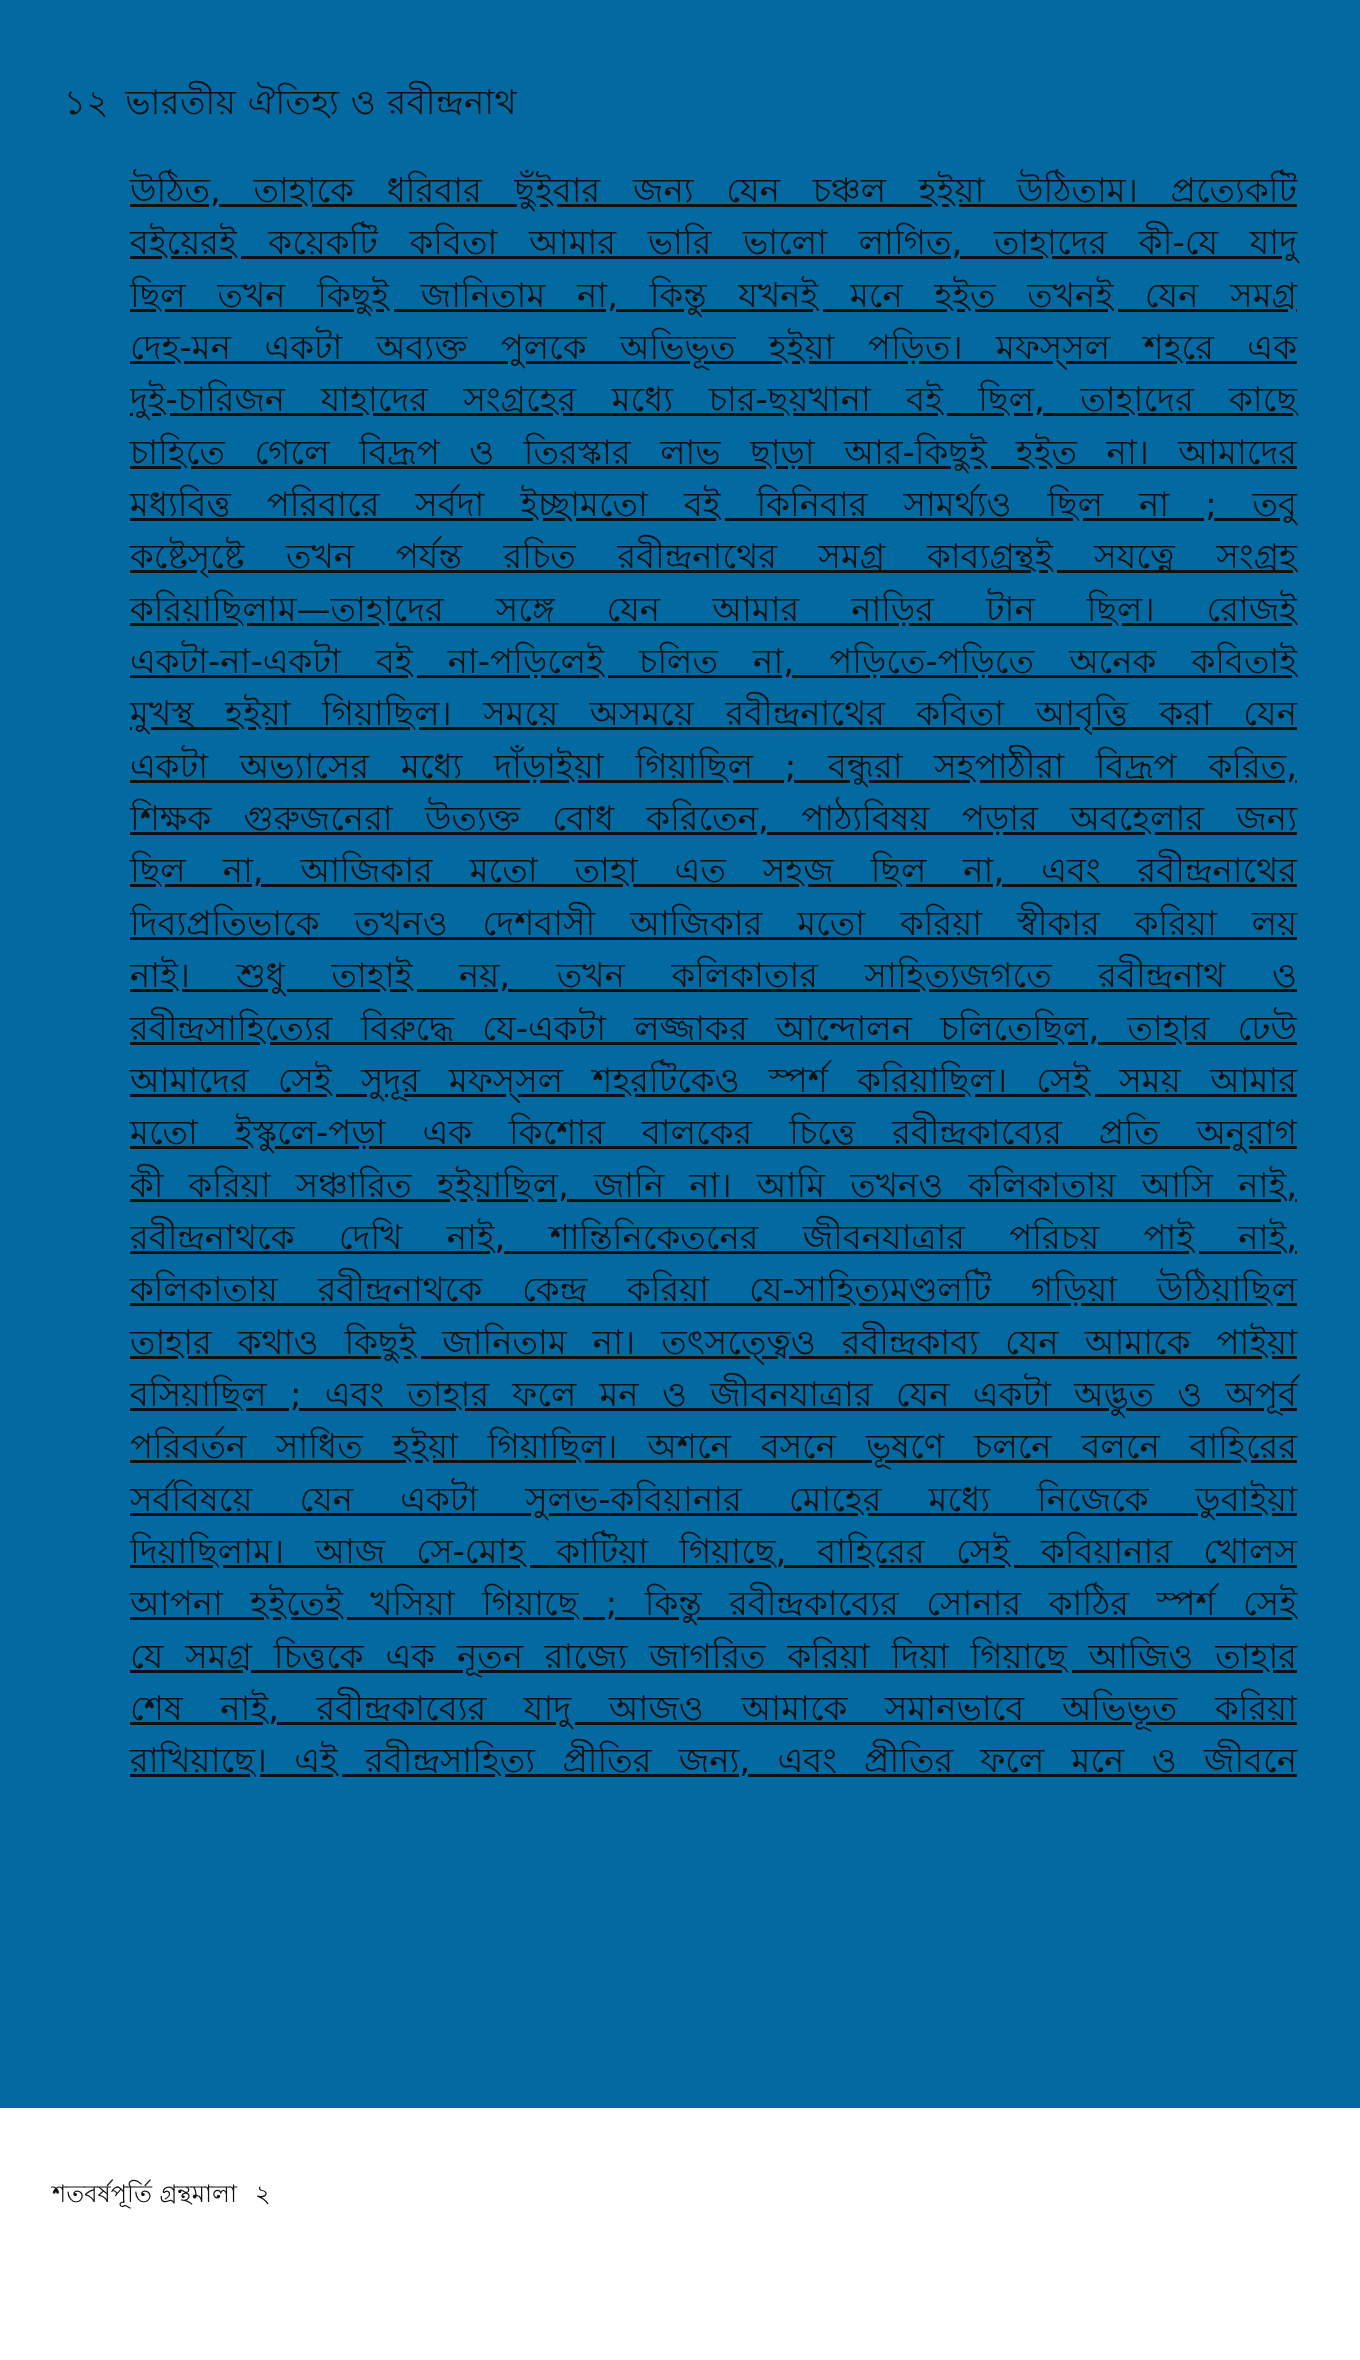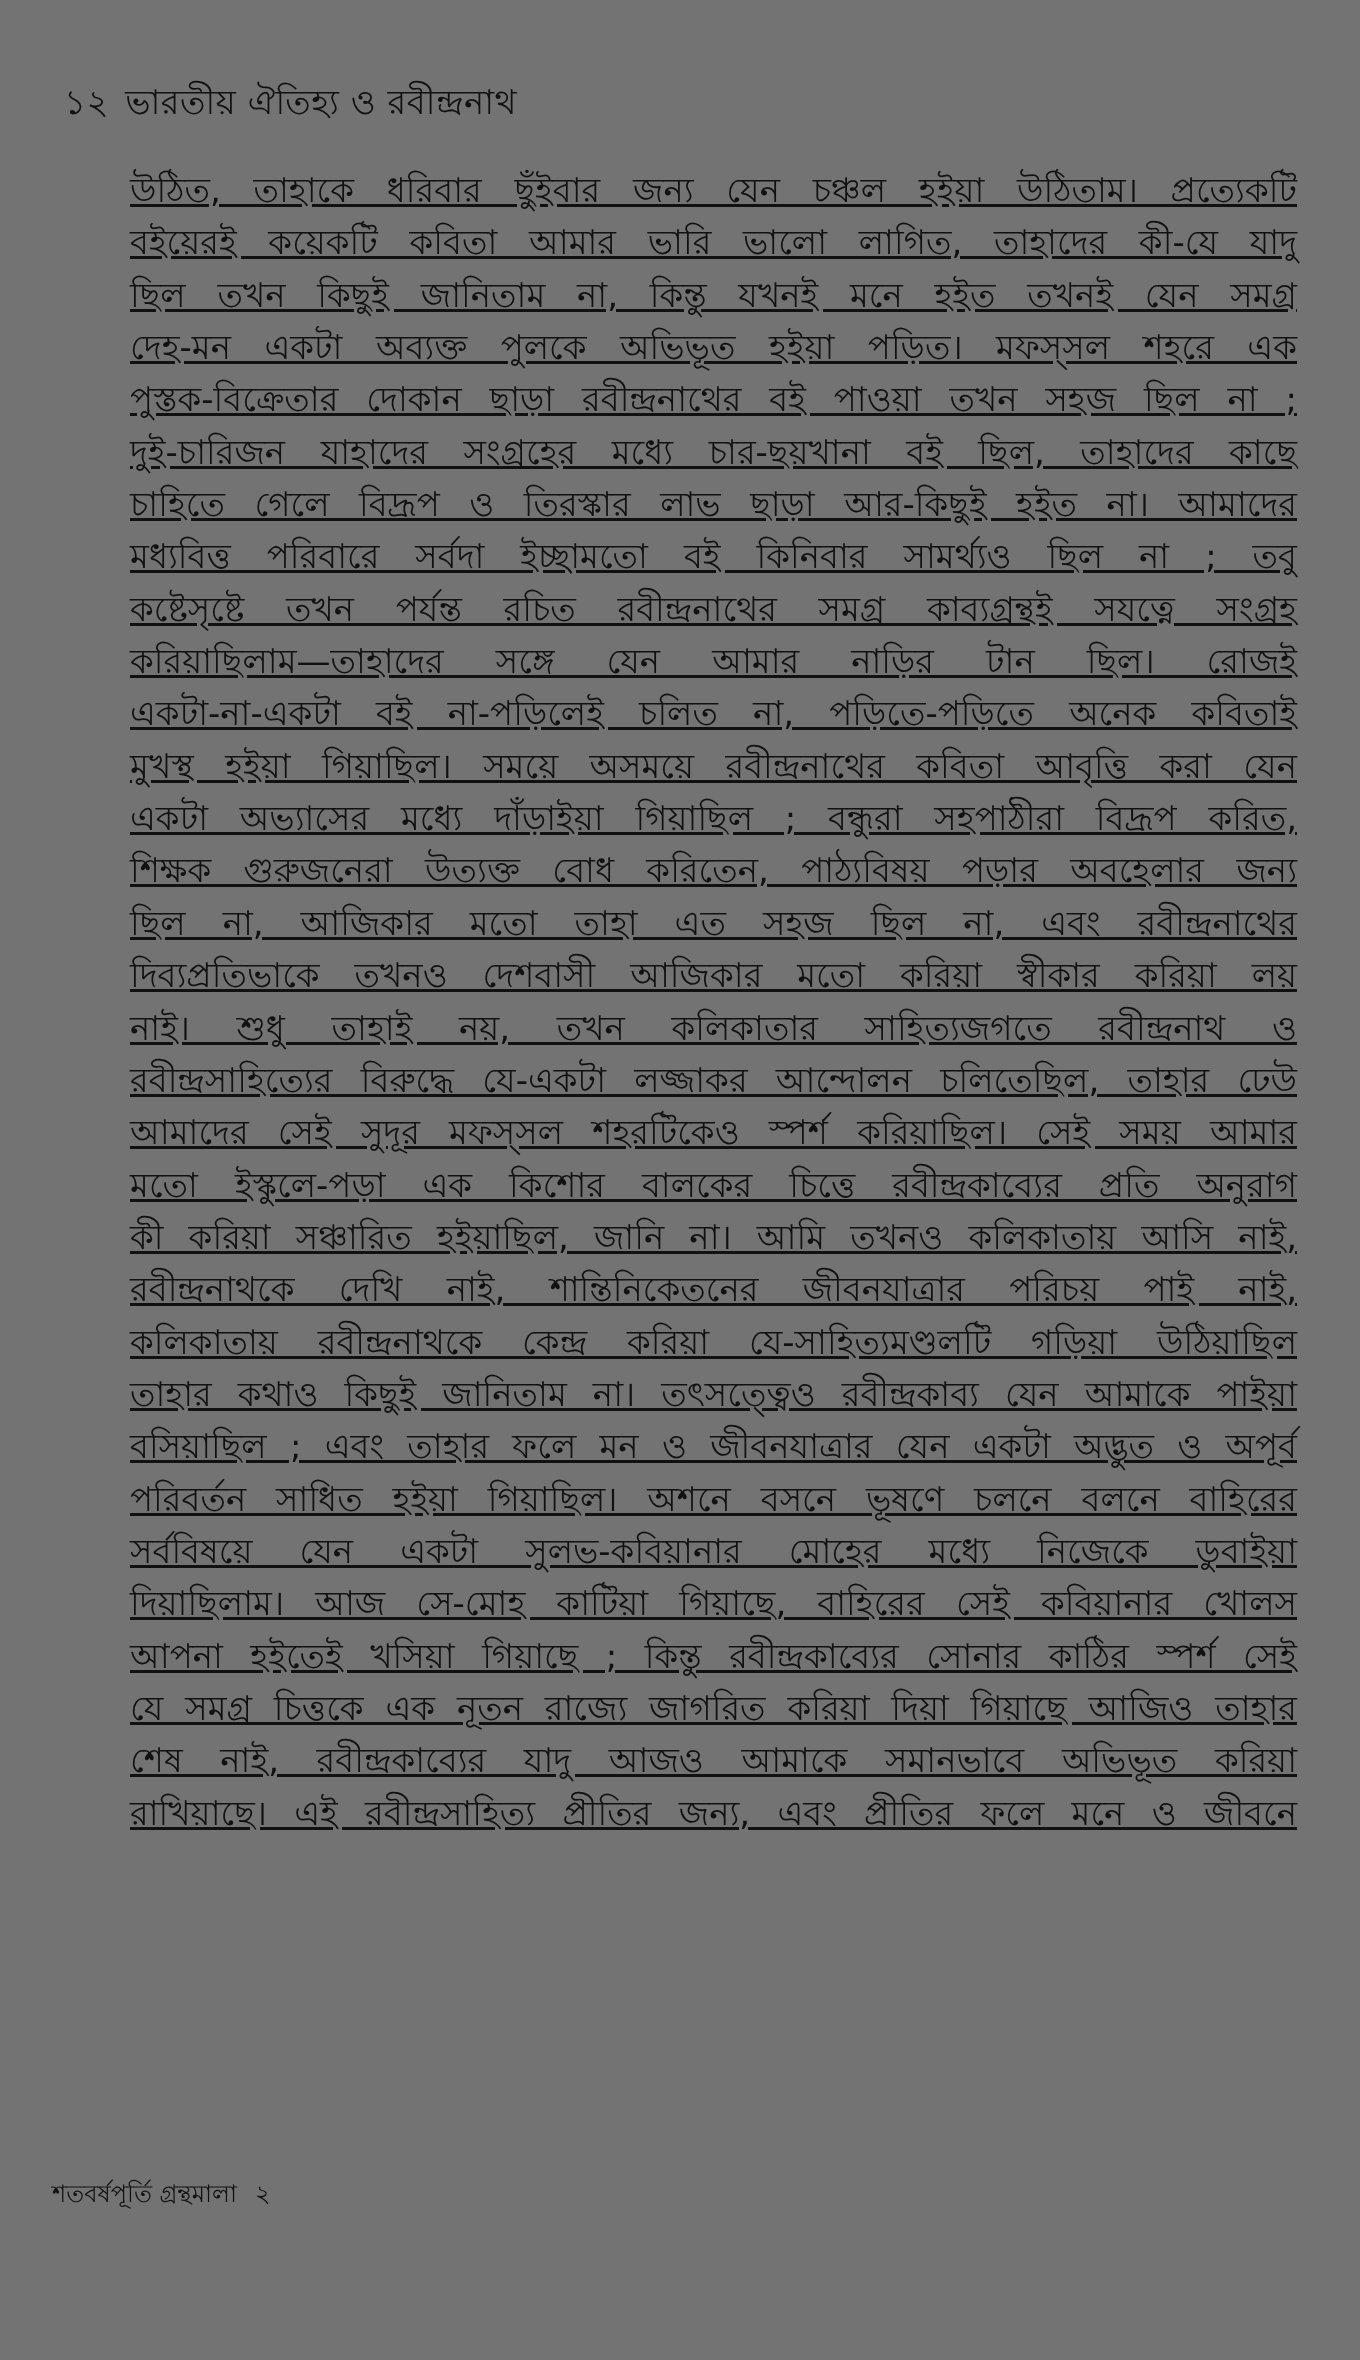--- a/index.html
+++ b/index.html
@@ -12,22 +12,22 @@
     height: 2360px;
     position: relative;
     overflow: hidden;
     color: #111111;
     font-family: "DejaVu Sans", "Liberation Sans", sans-serif;
   }
   .page {
     position: absolute;
     left: 0; top: 0;
     width: 1360px;
-    height: 2360px;
-    background: #737373;
+    height: 2108px;
+    background: #0369a1;
   }
   .running-head {
     position: absolute;
     left: 64px;
     top: 80px;
     font-size: 34px;
     line-height: 44px;
     white-space: nowrap;
     letter-spacing: 0.5px;
   }
@@ -72,21 +72,20 @@
 
   <div class="running-head">
     <span class="page-num">১২</span><span>ভারতীয় ঐতিহ্য ও রবীন্দ্রনাথ</span>
   </div>
 
   <div class="body-text">
     <div class="line">উঠিত, তাহাকে ধরিবার ছুঁইবার জন্য যেন চঞ্চল হইয়া উঠিতাম। প্রত্যেকটি</div>
     <div class="line">বইয়েরই কয়েকটি কবিতা আমার ভারি ভালো লাগিত, তাহাদের কী-যে যাদু</div>
     <div class="line">ছিল তখন কিছুই জানিতাম না, কিন্তু যখনই মনে হইত তখনই যেন সমগ্র</div>
     <div class="line">দেহ-মন একটা অব্যক্ত পুলকে অভিভূত হইয়া পড়িত। মফস্‌সল শহরে এক</div>
-    <div class="line">পুস্তক-বিক্রেতার দোকান ছাড়া রবীন্দ্রনাথের বই পাওয়া তখন সহজ ছিল না ;</div>
     <div class="line">দুই-চারিজন যাহাদের সংগ্রহের মধ্যে চার-ছয়খানা বই ছিল, তাহাদের কাছে</div>
     <div class="line">চাহিতে গেলে বিদ্রূপ ও তিরস্কার লাভ ছাড়া আর-কিছুই হইত না। আমাদের</div>
     <div class="line">মধ্যবিত্ত পরিবারে সর্বদা ইচ্ছামতো বই কিনিবার সামর্থ্যও ছিল না ; তবু</div>
     <div class="line">কষ্টেসৃষ্টে তখন পর্যন্ত রচিত রবীন্দ্রনাথের সমগ্র কাব্যগ্রন্থই সযত্নে সংগ্রহ</div>
     <div class="line">করিয়াছিলাম—তাহাদের সঙ্গে যেন আমার নাড়ির টান ছিল। রোজই</div>
     <div class="line">একটা-না-একটা বই না-পড়িলেই চলিত না, পড়িতে-পড়িতে অনেক কবিতাই</div>
     <div class="line">মুখস্থ হইয়া গিয়াছিল। সময়ে অসময়ে রবীন্দ্রনাথের কবিতা আবৃত্তি করা যেন</div>
     <div class="line">একটা অভ্যাসের মধ্যে দাঁড়াইয়া গিয়াছিল ; বন্ধুরা সহপাঠীরা বিদ্রূপ করিত,</div>
     <div class="line">শিক্ষক গুরুজনেরা উত্যক্ত বোধ করিতেন, পাঠ্যবিষয় পড়ার অবহেলার জন্য</div>
     <div class="line">ছিল না, আজিকার মতো তাহা এত সহজ ছিল না, এবং রবীন্দ্রনাথের</div>

